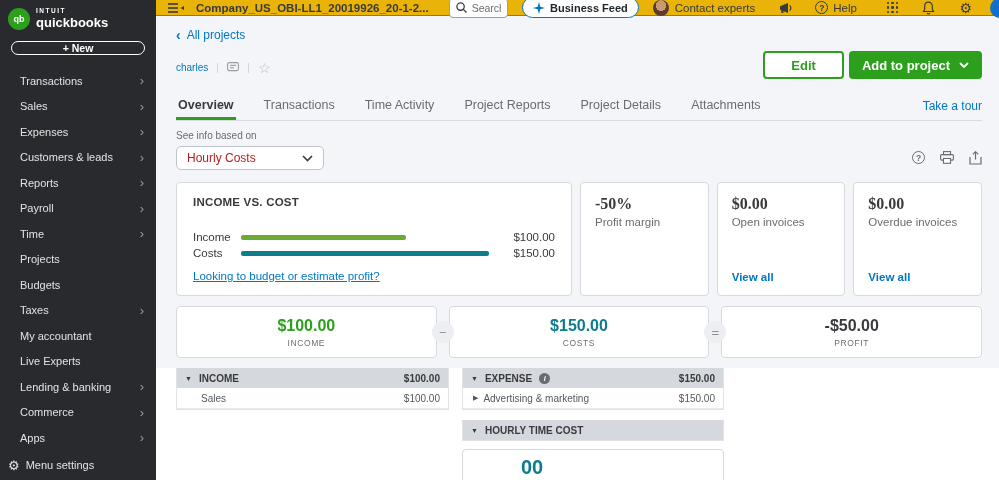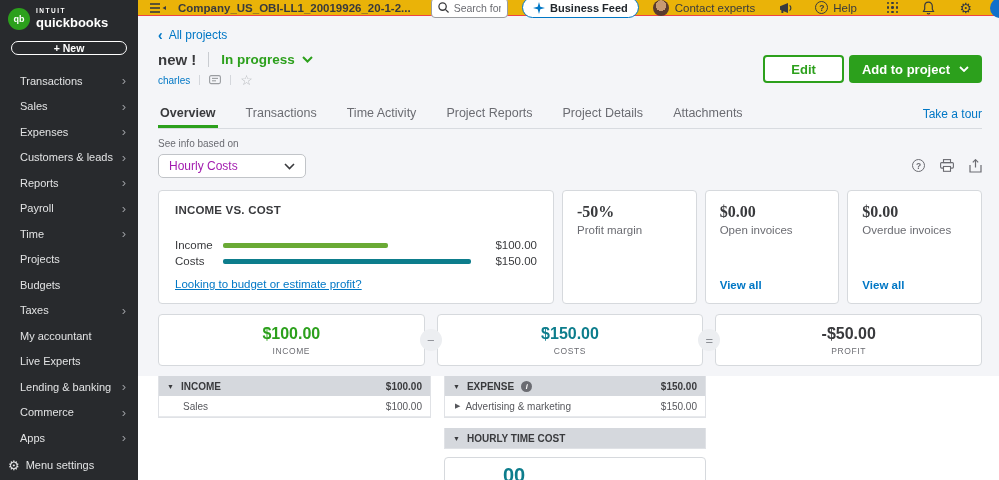--- a/index.html
+++ b/index.html
@@ -1,21 +1,21 @@
 <!DOCTYPE html>
 <html><head>
 <meta charset="utf-8">
 <style>
   * { margin:0; padding:0; box-sizing:border-box; }
   html,body { width:999px; height:480px; overflow:hidden; background:#f4f5f8;
               font-family:"Liberation Sans", sans-serif; }
   .app { display:flex; width:999px; height:480px; }
 
   
-  .sidebar { width:138px; flex-shrink:0; background:#282a2d; color:#e6e7e8;
+  .sidebar { width:156px; flex-shrink:0; background:#282a2d; color:#e6e7e8;
              display:flex; flex-direction:column; }
   .logo-row { display:flex; align-items:center; gap:6px; padding:7px 0 0 8px; }
   .qb-circle { width:22px; height:22px; border-radius:50%; background:#2ca01c; color:#fff;
                font-size:9px; font-weight:bold; display:flex; align-items:center; justify-content:center; }
   .brand-intuit { font-size:6.5px; letter-spacing:1.5px; font-weight:bold; color:#fff; }
   .brand-qbooks { font-size:13px; font-weight:bold; color:#fff; margin-top:1px; }
   .new-btn { margin:11px 11px 13px; height:19px; border:1px solid #fff; border-radius:10px;
              color:#fff; font-size:10.5px; font-weight:bold; display:flex; align-items:center;
              justify-content:center; cursor:pointer; }
   .side-nav { flex:1; }
@@ -84,21 +84,21 @@
   .tabs-row { margin-top:13px; display:flex; align-items:flex-end; gap:26px;
               border-bottom:1px solid #d8dbe0; }
   .tab { font-size:12.5px; color:#6b6c72; padding:6px 2px 8px; cursor:pointer; white-space:nowrap; }
   .tab.active { color:#393a3d; font-weight:600; padding-bottom:5px; border-bottom:3px solid #2ca01c; }
   .tour-link { margin-left:auto; align-self:center; color:#0077c5; font-size:12px; cursor:pointer; }
 
   .filter-row { margin-top:9px; display:flex; align-items:flex-end; }
   .filter-label { font-size:10px; color:#6b6c72; }
   .select-box { margin-top:5px; width:148px; height:24px; border:1px solid #c1c4c8; border-radius:5px;
                 background:#fff; display:flex; align-items:center; justify-content:space-between;
-                padding:0 10px; font-size:12px; color:#a21caf; cursor:pointer; }
+                padding:0 10px; font-size:12px; color:#b91c1c; cursor:pointer; }
   .util-icons { margin-left:auto; display:flex; gap:15px; padding-bottom:5px; color:#6b6c72; }
   .util-icons .q-circle { border-color:#6b6c72; color:#6b6c72; }
 
   
   .cards-row { margin-top:12px; display:flex; gap:8px; height:123px; }
   .card { background:#fff; border:1px solid #d6d9dd; border-radius:4px; }
   .card-ivc { width:396px; padding:13px 16px; }
   .ivc-title { font-size:11.5px; font-weight:bold; color:#393a3d; letter-spacing:.2px; }
   .bars { margin-top:21px; }
   .bar-row { display:flex; align-items:center; height:16px; font-size:11.5px; color:#393a3d; }
@@ -298,30 +298,20 @@
 
     <div class="content">
 
       <div class="breadcrumb">
         <span class="bc-chev">‹</span>
         <span>All projects</span>
       </div>
 
       <div class="project-header">
         <div class="ph-left">
-          <div class="title-line">
-            <span class="proj-title">new !</span>
-            <span class="vdiv"></span>
-            <span class="status-pill">
-              <span>In progress</span>
-              <svg width="11" height="7" viewBox="0 0 11 7">
-                  <path d="M1 1l4.5 4.5L10 1" fill="none" stroke="#2ca01c" stroke-width="2"></path>
-                </svg>
-            </span>
-          </div>
           <div class="meta-line">
             <span class="customer-link">charles</span>
             <span class="meta-div"></span>
             <span>
               <svg width="12" height="11" viewBox="0 0 12 11">
                   <rect x="0.6" y="0.6" width="10.8" height="8" rx="1.5" fill="none" stroke="#9a9da1" stroke-width="1.1"></rect>
                   <line x1="3" y1="3.4" x2="9" y2="3.4" stroke="#9a9da1" stroke-width="1.1"></line>
                   <line x1="3" y1="5.8" x2="7" y2="5.8" stroke="#9a9da1" stroke-width="1.1"></line>
                 </svg>
             </span>

